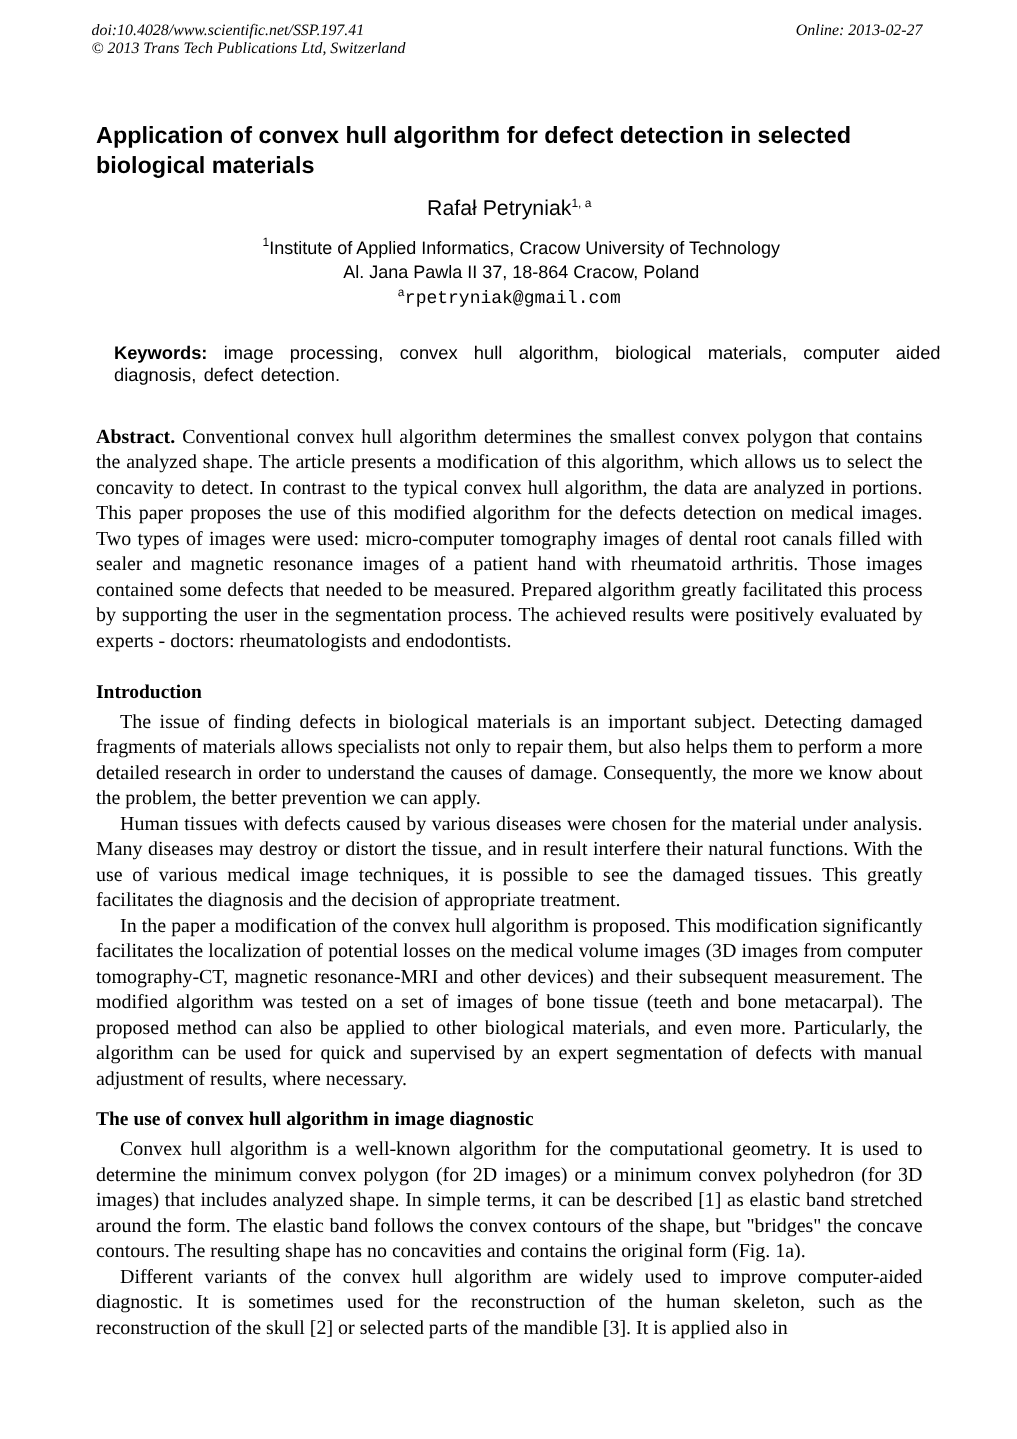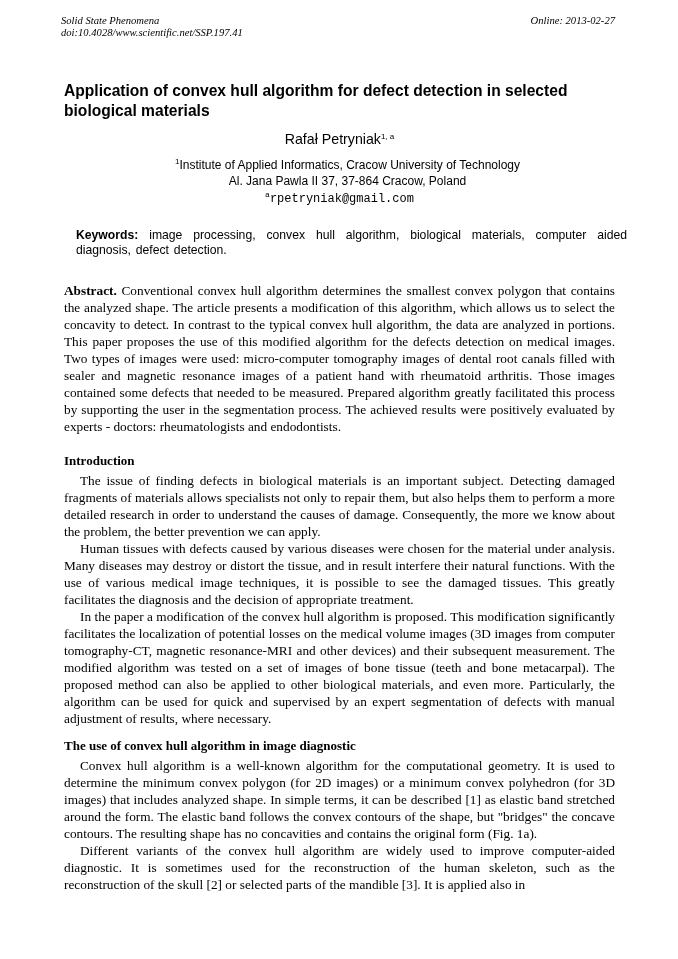--- a/index.html
+++ b/index.html
@@ -19,35 +19,35 @@
   .abstract b { font-weight: bold; }
   .sec-head { position: absolute; left: 64px; font-family: "Liberation Serif", serif; font-weight: bold; font-size: 13px; line-height: 17px; }
   .section-body { position: absolute; left: 64px; width: 551px; }
   .section-body p { margin: 0; text-indent: 16px; }
 </style>
 </head>
 <body>
 
 <div class="header">
   <div class="left">
-    <div>Solid State Phenomena</div>
     <div>doi:10.4028/www.scientific.net/SSP.197.41</div>
+    <div>© 2013 Trans Tech Publications Ltd, Switzerland</div>
   </div>
   <div class="right">Online: 2013-02-27</div>
 </div>
 
 <div class="title">Application of convex hull algorithm for defect detection in selected biological materials</div>
 
 <div class="author">
   <span>Rafał Petryniak</span><sup>1, a</sup>
 </div>
 
 <div class="affil">
   <div><sup>1</sup><span>Institute of Applied Informatics, Cracow University of Technology</span></div>
-  <div>Al. Jana Pawla II 37, 37-864 Cracow, Poland</div>
+  <div>Al. Jana Pawla II 37, 18-864 Cracow, Poland</div>
 </div>
 
 <div class="email">
   <sup>a</sup><span>rpetryniak@gmail.com</span>
 </div>
 
 <div class="keywords">
   <b>Keywords:</b><span> image processing, convex hull algorithm, biological materials, computer aided diagnosis, defect detection.</span>
 </div>
 

